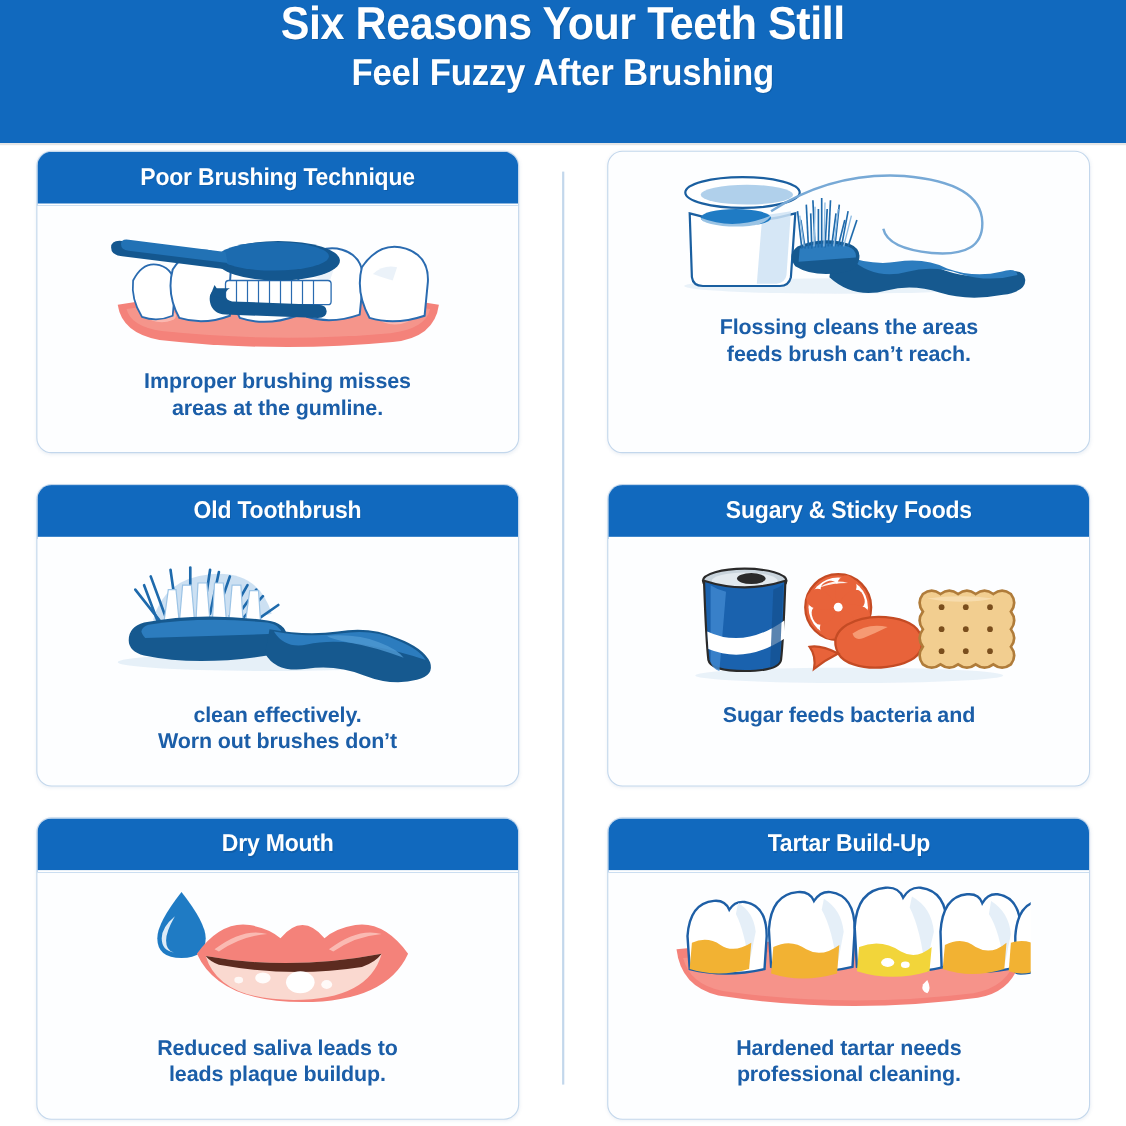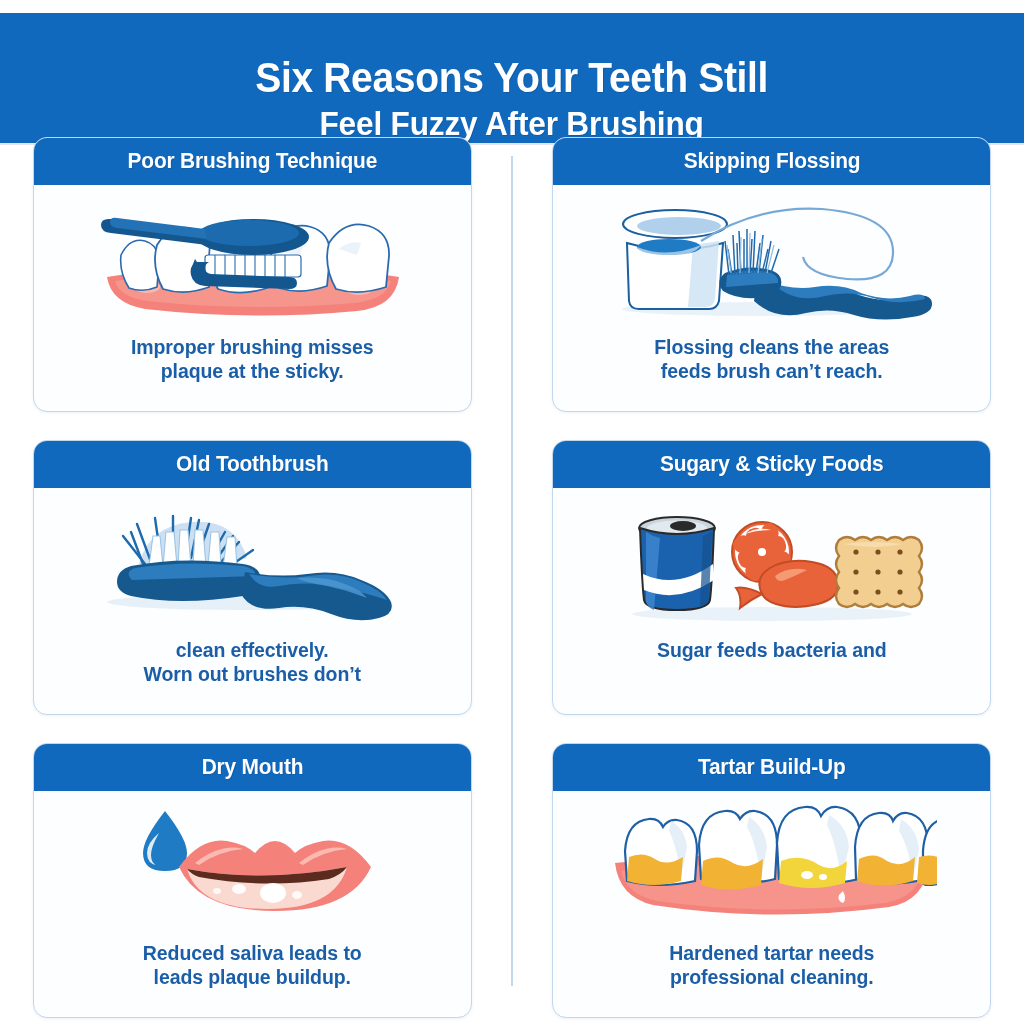--- a/index.html
+++ b/index.html
@@ -8,23 +8,22 @@
     background:#ffffff;
     font-family:"Liberation Sans", sans-serif;
     overflow:hidden;
   }
   .page{position:relative;width:1024px;height:1024px;background:#fff;}
 
   
   .banner{
     position:absolute;left:0;top:0;width:1024px;height:130px;
     background:#1169BE;
-    display:flex;flex-direction:column;align-items:center;justify-content:flex-end;
+    display:flex;flex-direction:column;align-items:center;justify-content:flex-start;
     box-shadow:0 2px 0 rgba(0,0,0,0.10);
-    margin-top:13px;
   }
   .banner-title{
     color:#ffffff;font-weight:bold;font-size:42px;line-height:1.02;
     letter-spacing:-0.4px;transform:scaleX(0.93);transform-origin:center;
     text-shadow:1px 1px 0 rgba(0,0,0,0.12);
     white-space:nowrap;
   }
   .banner-sub{
     color:#ffffff;font-weight:bold;font-size:34px;line-height:1.15;margin-top:4px;
     letter-spacing:-0.2px;transform:scaleX(0.93);transform-origin:center;
@@ -137,31 +136,28 @@
 
               <path d="M118 32 L24 20 q-10 -1 -10 6 q0 7 10 8 l96 12Z" fill="#14578F"></path>
               <path d="M118 30 L30 19 q-7 -1 -7 4 q0 5 7 6 l90 11Z" fill="#2272B5"></path>
 
               <path d="M110 63 q-8 4 -6 13 q2 10 14 11 l84 3 q8 0 8 -6 q0 -6 -8 -6 l-78 -3 q-6 -1 -6 -6 q0 -4 4 -6Z" fill="#14578F"></path>
               <path d="M108 60 l-4 10 l12 2Z" fill="#14578F"></path>
             </svg>
           </div>
           <div class="caption">
             <div>Improper brushing misses</div>
-            <div>plaque at the sticky.</div>
-          </div>
-        </div>
-      </div>
-    </div>
-
-    <div class="cell">
-      <div class="card">
-        <div class="card-head">
-          <span class="card-title">Skipping Flossing</span>
-        </div>
+            <div>areas at the gumline.</div>
+          </div>
+        </div>
+      </div>
+    </div>
+
+    <div class="cell">
+      <div class="card">
         <div class="card-body">
           <div class="art">
             <svg width="330" height="125" viewBox="0 0 330 125">
 
               <ellipse cx="155" cy="110" rx="140" ry="7" fill="#DCE9F5" opacity="0.6"></ellipse>
 
               <ellipse cx="68" cy="25" rx="52" ry="14" fill="#ffffff" stroke="#1A5FA0" stroke-width="2"></ellipse>
               <ellipse cx="72" cy="27" rx="42" ry="9" fill="#9CC4E6" opacity="0.8"></ellipse>
 
               <path d="M20 44 q48 14 96 0 l-4 58 q-2 8 -10 8 l-70 0 q-9 0 -10 -8Z" fill="#ffffff" stroke="#1A5FA0" stroke-width="2"></path>

